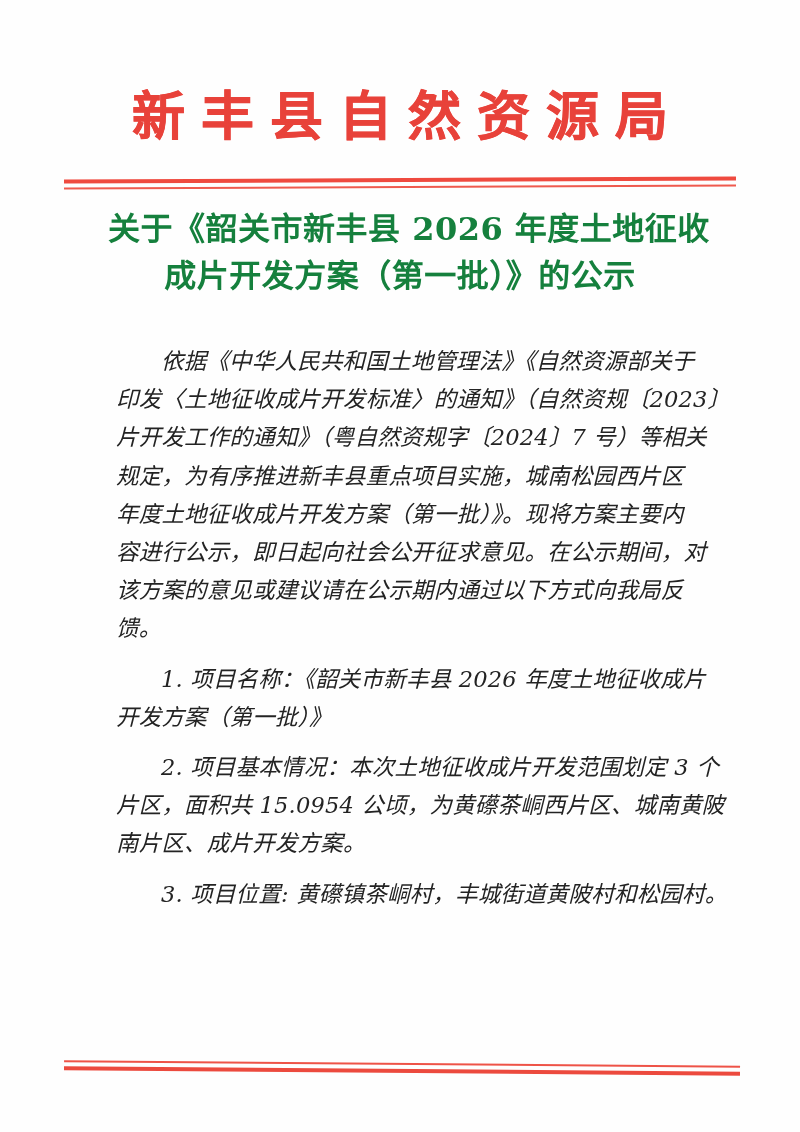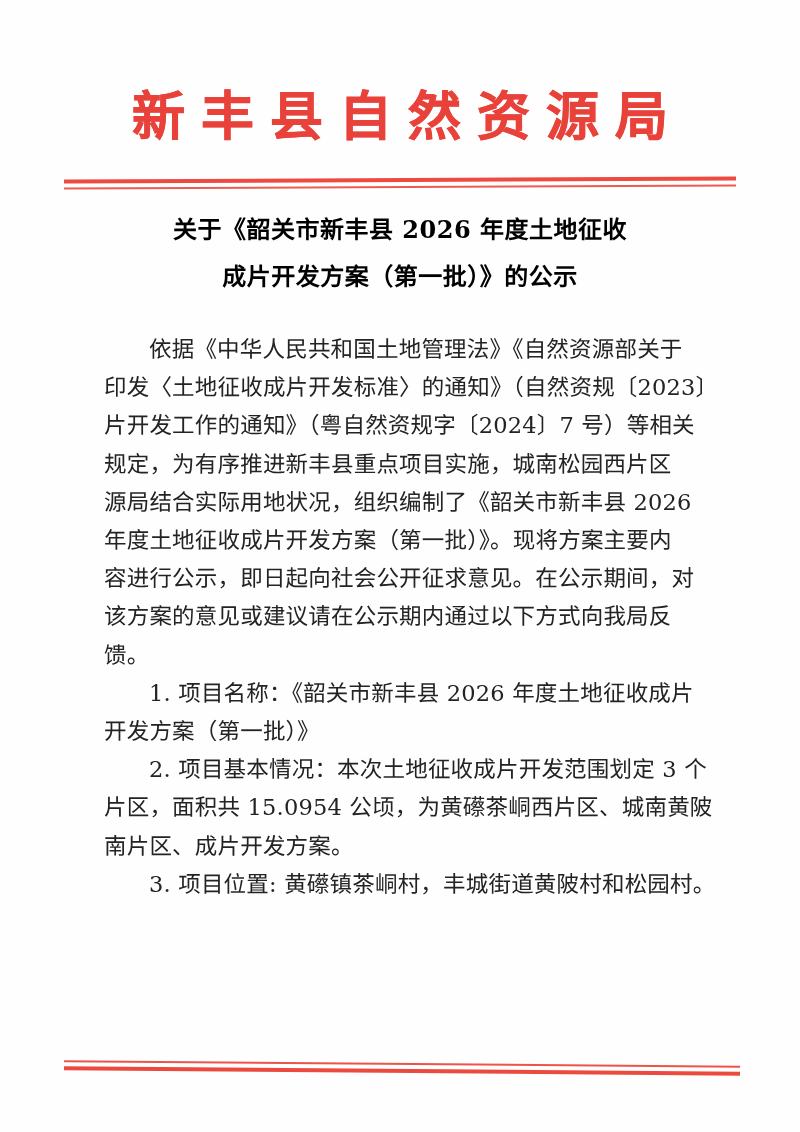--- a/index.html
+++ b/index.html
@@ -95,24 +95,24 @@
     background: #ec4a3e;
   }
 
   
   .doc-title {
     position: absolute;
     top: 206px;
     left: 108px;
     width: 584px;
     text-align: center;
-    color: #000000;
+    color: #15803d;
     font-family: "DejaVu Serif", "Liberation Serif", serif;
     font-weight: 700;
-    font-size: 24px;
+    font-size: 32px;
     line-height: 47px;
     letter-spacing: 0.5px;
   }
   .doc-title .tline {
     display: block;
     white-space: nowrap;
   }
 
   
   .body-block {
@@ -120,23 +120,24 @@
     top: 330px;
     left: 104px;
     width: 590px;
     color: #232323;
     font-family: "DejaVu Serif", "Liberation Serif", serif;
     font-size: 22.5px;
     line-height: 38.2px;
     letter-spacing: 0.2px;
   }
   .body-block p {
-    margin: 0;
+    margin: 12px;
     text-align: justify;
     text-justify: inter-ideograph;
+    font-style: italic;
   }
   .body-block p .ln {
     display: block;
     white-space: nowrap;
   }
   .body-block p .ln.ind {
     padding-left: 2em;
   }
 </style>
 </head>
@@ -158,21 +159,20 @@
     <span class="tline">成片开发方案（第一批）》的公示</span>
   </div>
 
   <div class="body-block">
 
     <p>
       <span class="ln ind">依据《中华人民共和国土地管理法》《自然资源部关于</span>
       <span class="ln">印发〈土地征收成片开发标准〉的通知》（自然资规〔2023〕</span>
       <span class="ln">片开发工作的通知》（粤自然资规字〔2024〕7 号）等相关</span>
       <span class="ln">规定，为有序推进新丰县重点项目实施，城南松园西片区</span>
-      <span class="ln">源局结合实际用地状况，组织编制了《韶关市新丰县 2026</span>
       <span class="ln">年度土地征收成片开发方案（第一批）》。现将方案主要内</span>
       <span class="ln">容进行公示，即日起向社会公开征求意见。在公示期间，对</span>
       <span class="ln">该方案的意见或建议请在公示期内通过以下方式向我局反</span>
       <span class="ln">馈。</span>
     </p>
 
 
     <p>
       <span class="ln ind">1. 项目名称：《韶关市新丰县 2026 年度土地征收成片</span>
       <span class="ln">开发方案（第一批）》</span>

